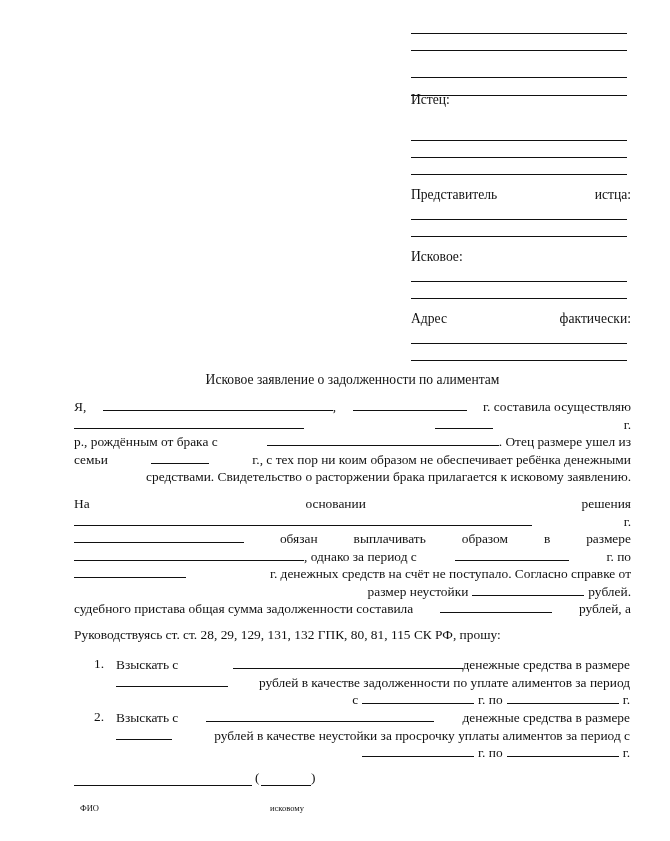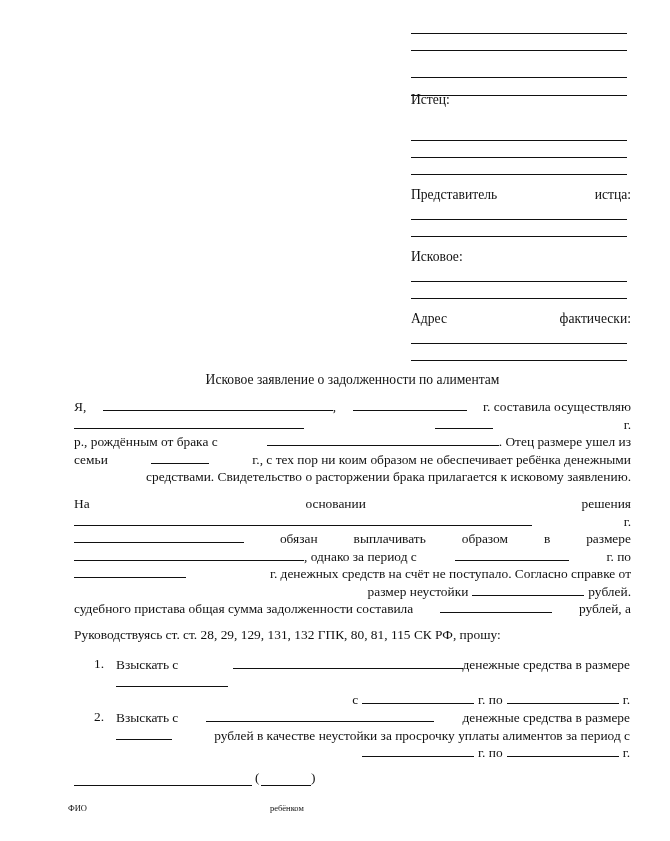--- a/index.html
+++ b/index.html
@@ -126,20 +126,21 @@
 
 <div>
   <div class="li-num" style="top:656px">1.</div>
   <div class="li-body" style="top:656px">
     <div class="row">
       <span>Взыскать с</span>
       <span><span class="blank" style="width:230px"></span><span>денежные средства в размере</span></span>
     </div>
     <div class="row">
       <span class="blank" style="width:112px"></span>
+      <span>рублей в качестве задолженности по уплате алиментов за период</span>
     </div>
     <div class="row left">
       <span>с</span>
         <span class="gap"></span>
       <span class="blank" style="width:112px"></span>
         <span class="gap"></span>
       <span>г. по</span>
         <span class="gap"></span>
       <span class="blank" style="width:112px"></span>
         <span class="gap"></span>
@@ -170,15 +171,15 @@
       <span>г.</span>
     </div>
   </div>
 </div>
 
 <div>
   <div class="hl" style="left:74px; top:785px; width:178px;"></div>
   <div class="abs" style="left:255px; top:770px;">(</div>
   <div class="hl" style="left:261px; top:785px; width:50px;"></div>
   <div class="abs" style="left:311px; top:770px;">)</div>
-  <div class="small" style="left:68px; top:803px;text-align:right;">ФИО</div>
-  <div class="small" style="left:270px; top:803px;">ребёнком</div>
+  <div class="small" style="left:80px; top:803px;text-align:right;">ФИО</div>
+  <div class="small" style="left:270px; top:803px;">исковому</div>
 </div>
 
 </body></html>

